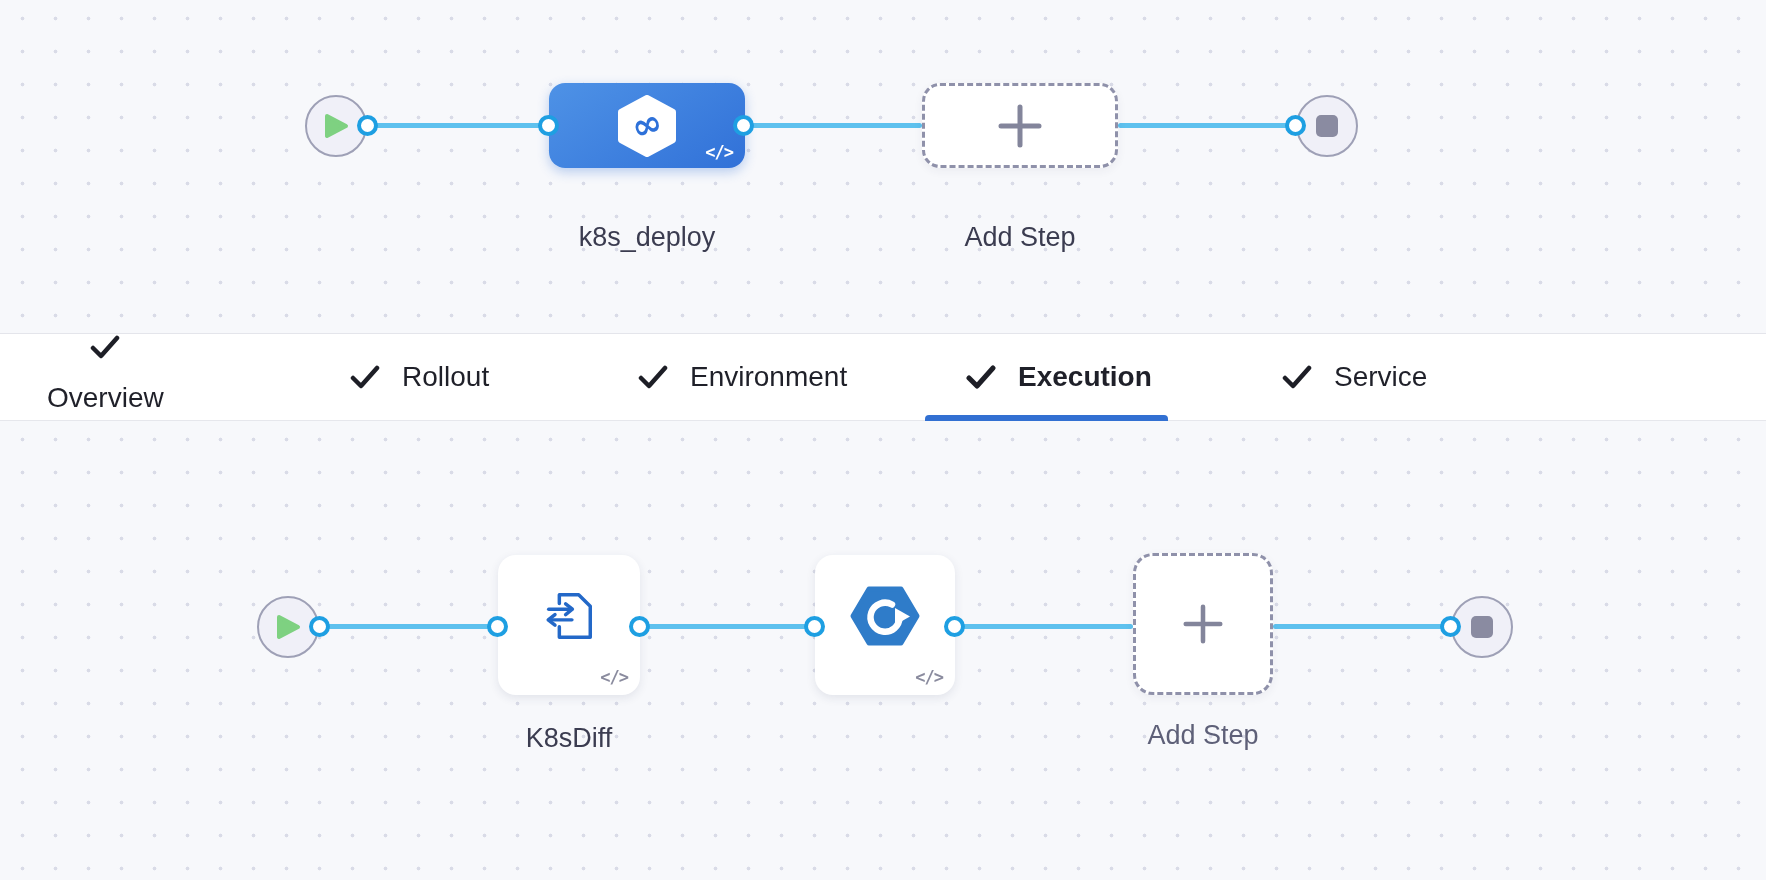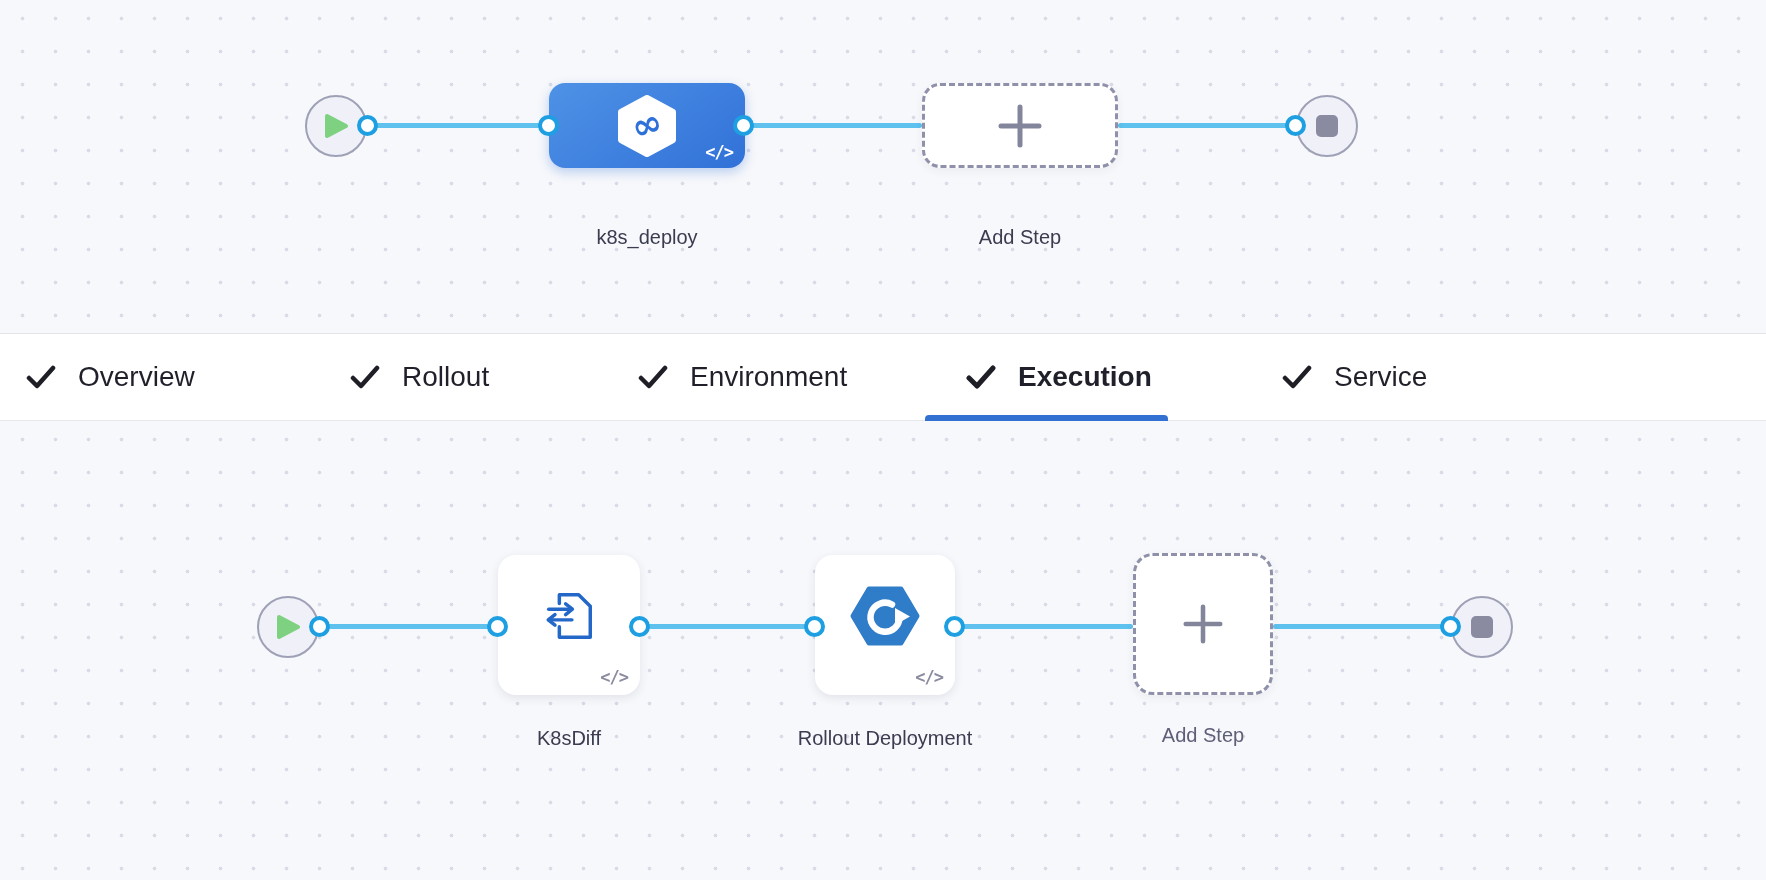--- a/index.html
+++ b/index.html
@@ -37,36 +37,36 @@
     display:flex;align-items:center;justify-content:center;z-index:3;cursor:pointer;}
   .step-card .icon-wrap{margin-top:-14px;}
   .card-k8sdiff{left:498px;}
   .card-rollout{left:815px;width:140px;}
 
   .code-badge{position:absolute;right:12px;bottom:6px;
     font-family:"DejaVu Sans Mono",monospace;font-size:17px;font-weight:700;letter-spacing:-1px;}
   .code-badge.on-blue{color:#FFFFFF;}
   .code-badge.on-white{color:#8A8B9E;bottom:8px;}
 
-  .node-label{position:absolute;width:280px;text-align:center;font-size:20px;
+  .node-label{position:absolute;width:280px;text-align:center;font-size:27px;
     color:#3B3C50;line-height:34px;z-index:2;}
   .node-label.muted{color:#5E6078;}
   .lbl-stage{left:507px;top:220px;}
   .lbl-add-stage{left:880px;top:220px;}
   .lbl-k8sdiff{left:429px;top:300px;}
   .lbl-rollout{left:745px;top:300px;}
   .lbl-add-step{left:1063px;top:297px;}
 
   .tabbar{position:absolute;top:333px;left:0;right:0;height:88px;box-sizing:border-box;
     background:#fff;border-top:1px solid #E4E5EB;border-bottom:1px solid #E6E7EC;z-index:10;}
   .tab{position:absolute;top:0;height:100%;display:flex;align-items:center;gap:22px;
     font-size:28px;color:#1F2029;cursor:pointer;}
   .tab .check-icon{display:flex;align-items:center;}
   .tab.active{font-weight:700;}
-  .tab-overview{left:26px;}
+  .tab-overview{left:47px;flex-direction:column;}
   .tab-service{left:350px;}
   .tab-environment{left:638px;}
   .tab-execution{left:966px;text-align:right;}
   .tab-advanced{left:1282px;}
   .active-underline{position:absolute;left:-41px;right:-16px;bottom:-1px;height:6px;
     background:var(--underline,#3270D2);border-radius:4px 4px 0 0;}
 
   
   .t-start{left:305px;top:95px;}
   .t-stop-top{left:1296px;top:95px;}
@@ -228,17 +228,16 @@
     </div>
 
     <div class="port p-b1"></div>
     <div class="port p-b2"></div>
     <div class="port p-b3"></div>
     <div class="port p-b4"></div>
     <div class="port p-b5"></div>
     <div class="port p-b6"></div>
 
     <div class="node-label lbl-k8sdiff">K8sDiff</div>
-    <div class="node-label lbl-rollout">Rollout Deployment</div>
     <div class="node-label muted lbl-add-step">Add Step</div>
   </div>
 
 </div>
 
 </body></html>

